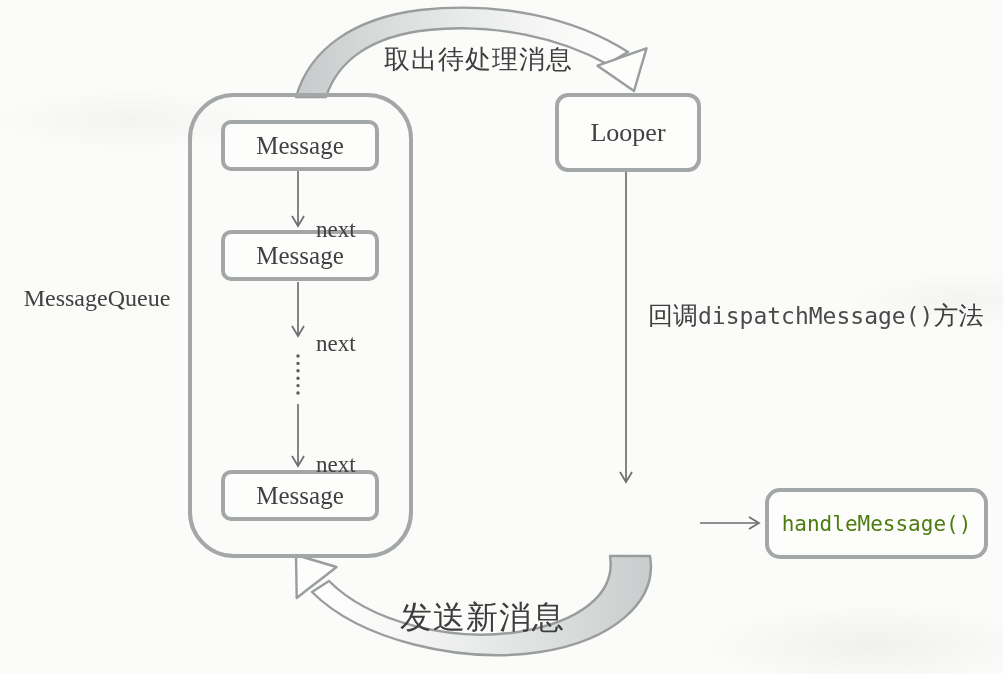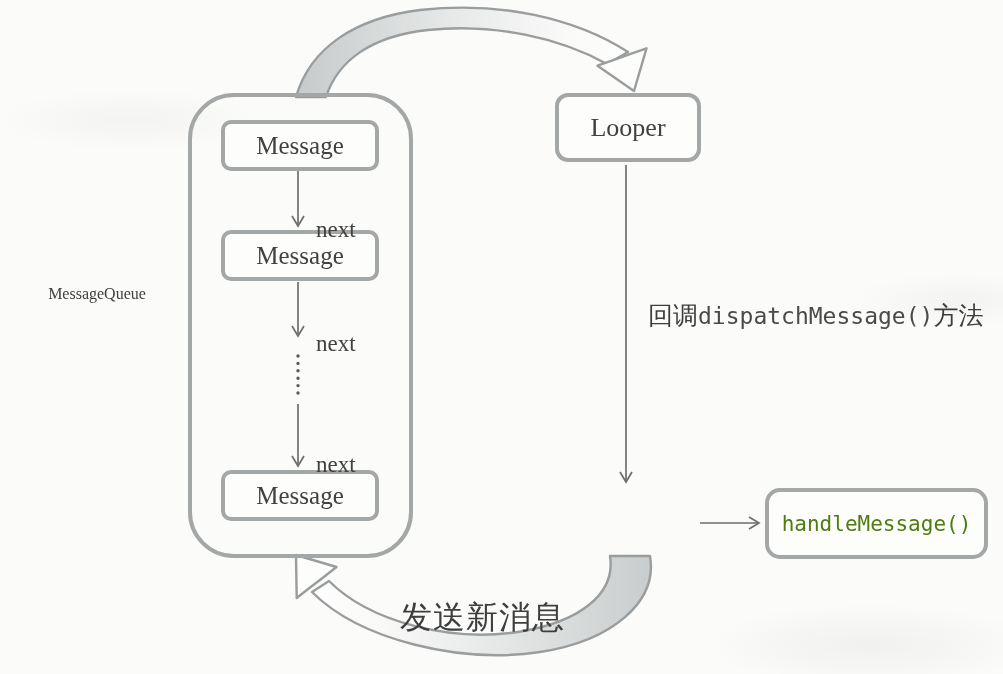--- a/index.html
+++ b/index.html
@@ -48,40 +48,40 @@
   }
   .msg {
     left: 221px; width: 158px; height: 51px;
     border-radius: 10px;
     font-size: 25px;
     text-align: right;
   }
   .msg1 { top: 120px; }
   .msg2 { top: 230px; }
   .msg3 { top: 470px; }
-  .looper  { left: 555px; top: 93px;  width: 146px; height: 69px; border-radius: 13px; }
+  .looper  { left: 555px; top: 93px;  width: 146px; height: 79px; border-radius: 13px; }
   .handler { left: 551px; top: 487px; width: 148px; height: 71px; border-radius: 13px; }
   .handlemsg {
     left: 765px; top: 488px; width: 223px; height: 71px; border-radius: 15px;
     font-family: "DejaVu Sans Mono", "Liberation Mono", monospace;
     font-size: 21px;
     color: #4d7c0f;
   }
   .next-label {
     position: absolute;
     font-size: 23px;
     color: #414141;
     margin-top: 31px;
   }
   .queue-title {
     position: absolute;
     left: 14px; top: 285px;
     width: 166px;
     text-align: center;
-    font-size: 16px;
+    font-size: 24px;
     color: #414141;
   }
   .cjk-label {
     position: absolute;
     white-space: nowrap;
     color: #3e3e3e;
   }
   .dequeue-label { left: 384px; top: 42px; font-size: 26px; letter-spacing: 1px; }
   .send-label    { left: 400px; top: 596px; font-size: 32px; letter-spacing: 1px; }
   .dispatch-label{ left: 648px; top: 299px; font-size: 25px; }
@@ -140,18 +140,19 @@
   <div class="node msg msg2">Message</div>
   <div class="node msg msg3">Message</div>
 
   <div class="next-label" style="left:316px; top:186px;">next</div>
   <div class="next-label" style="left:316px; top:300px;">next</div>
   <div class="next-label" style="left:316px; top:421px;">next</div>
 
   <div class="node looper">Looper</div>
   <div class="node handlemsg">handleMessage()</div>
 
+  <div class="cjk-label dequeue-label">取出待处理消息</div>
   <div class="cjk-label dispatch-label">
     <span>回调</span><span class="mono">dispatchMessage()</span><span>方法</span>
   </div>
   <div class="cjk-label send-label">发送新消息</div>
 
 </div>
 
 </body></html>

